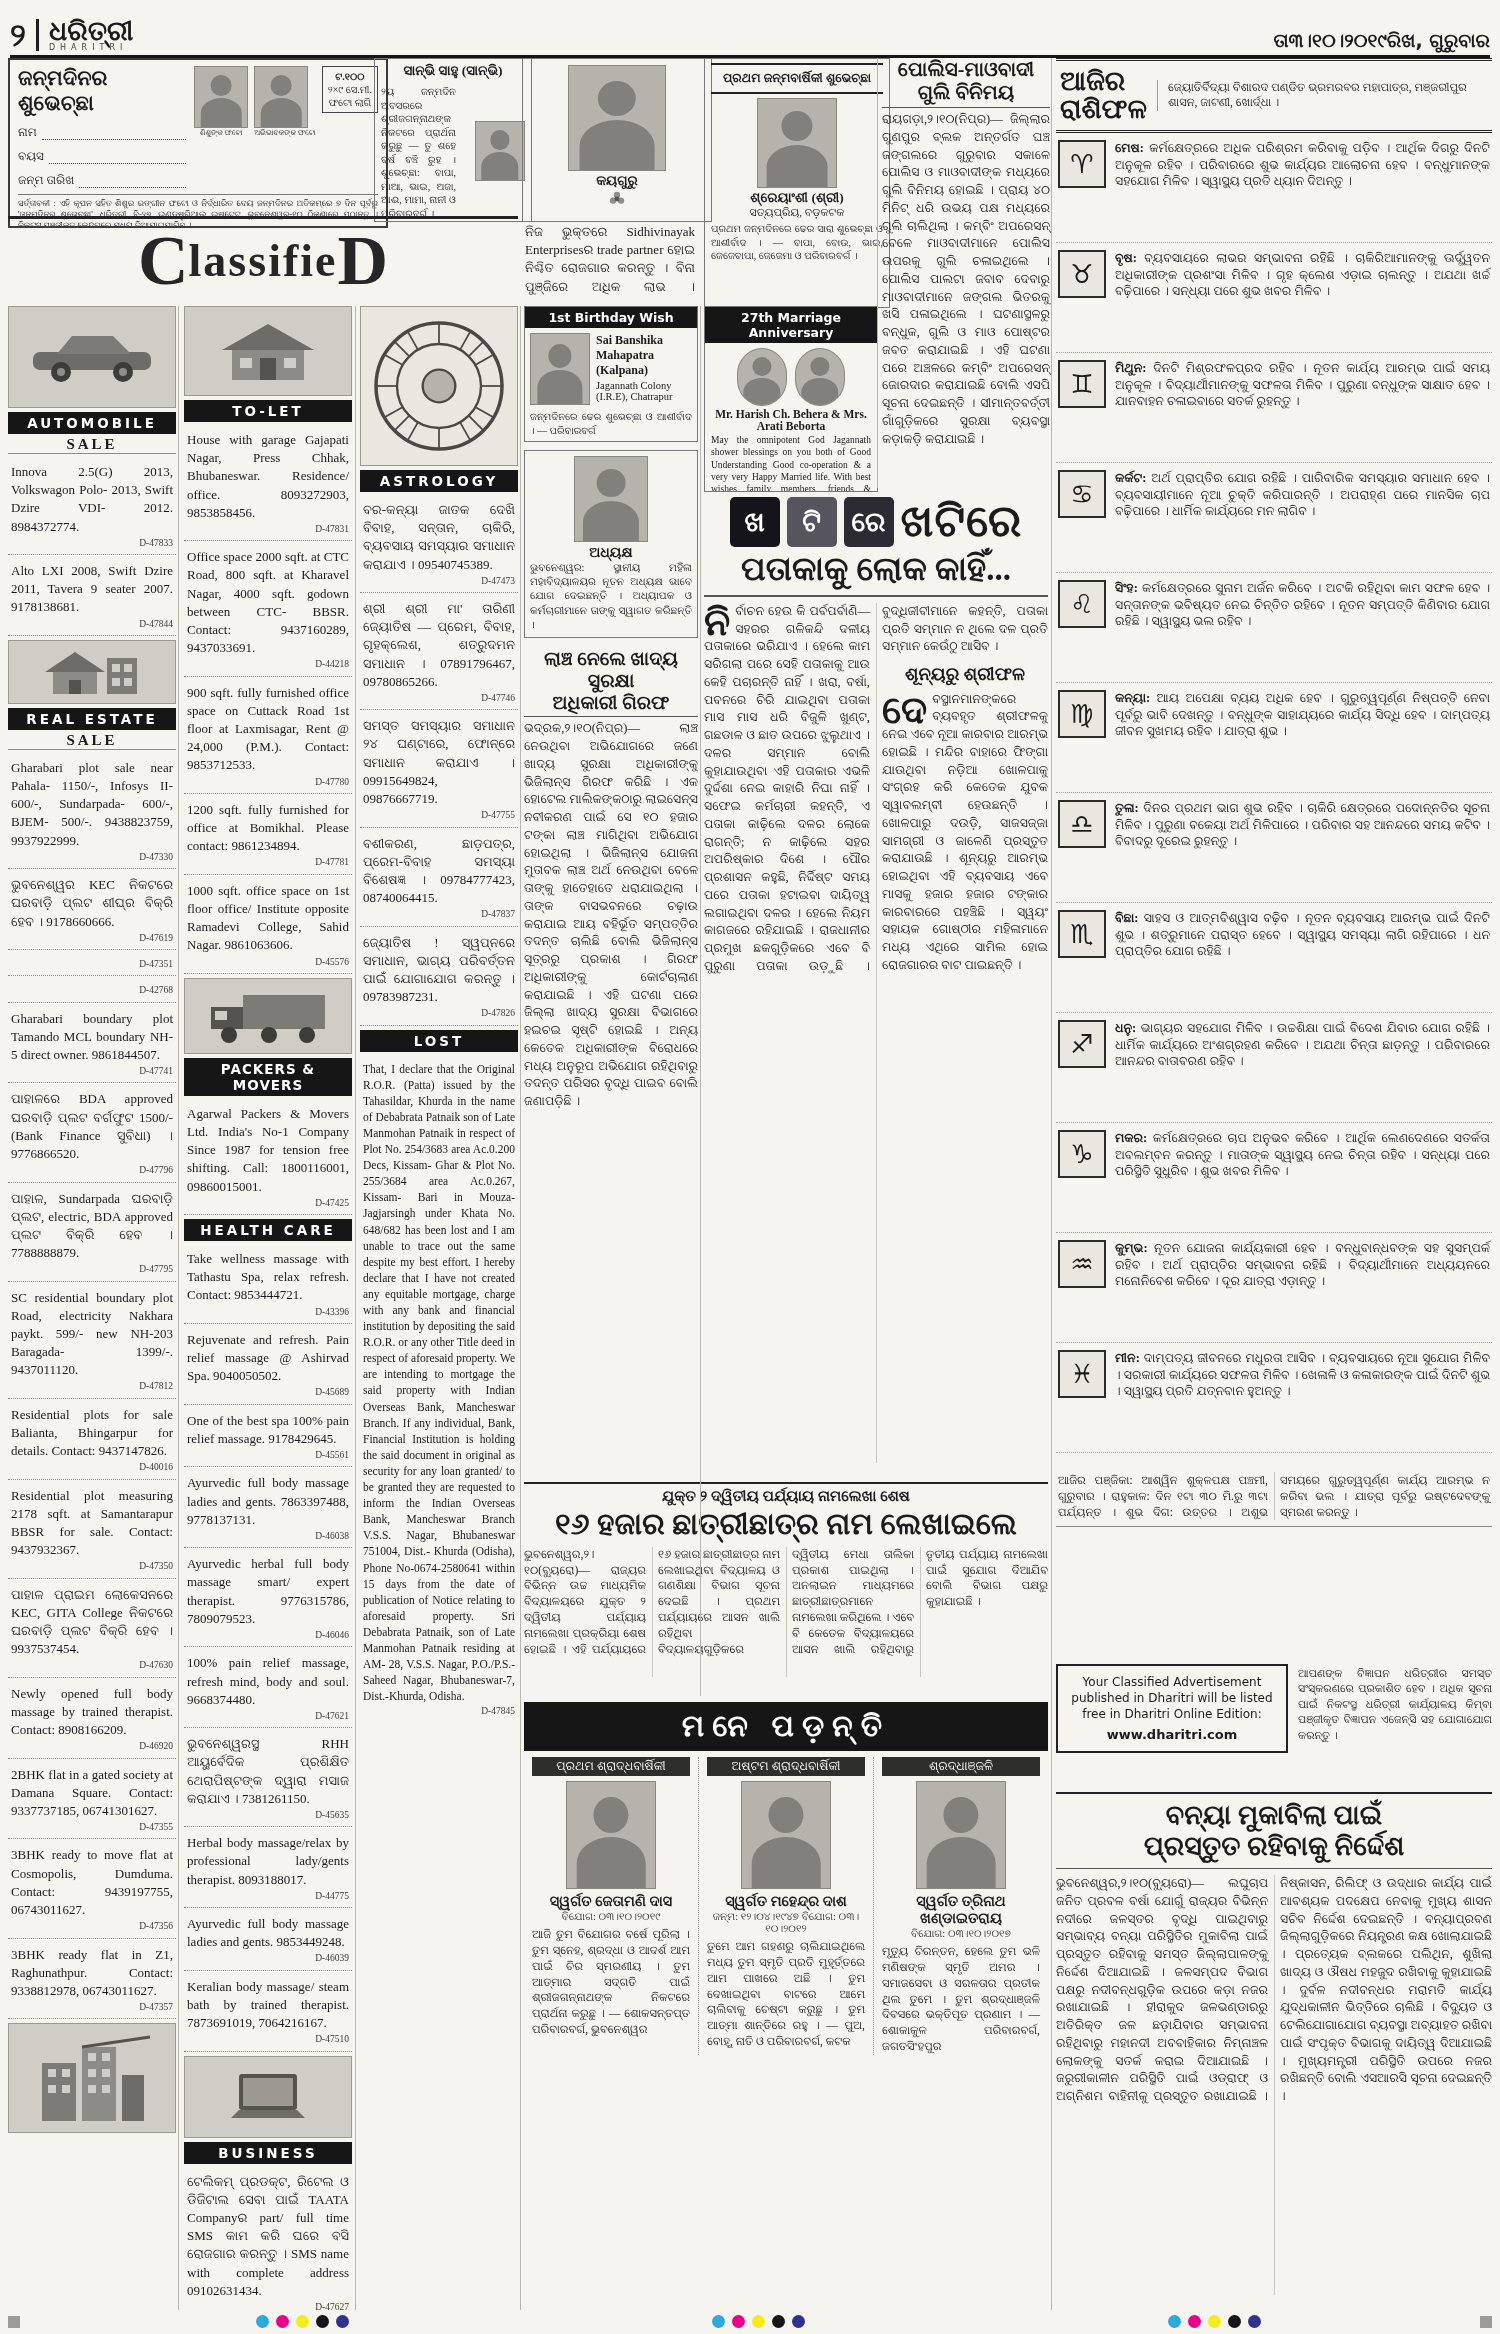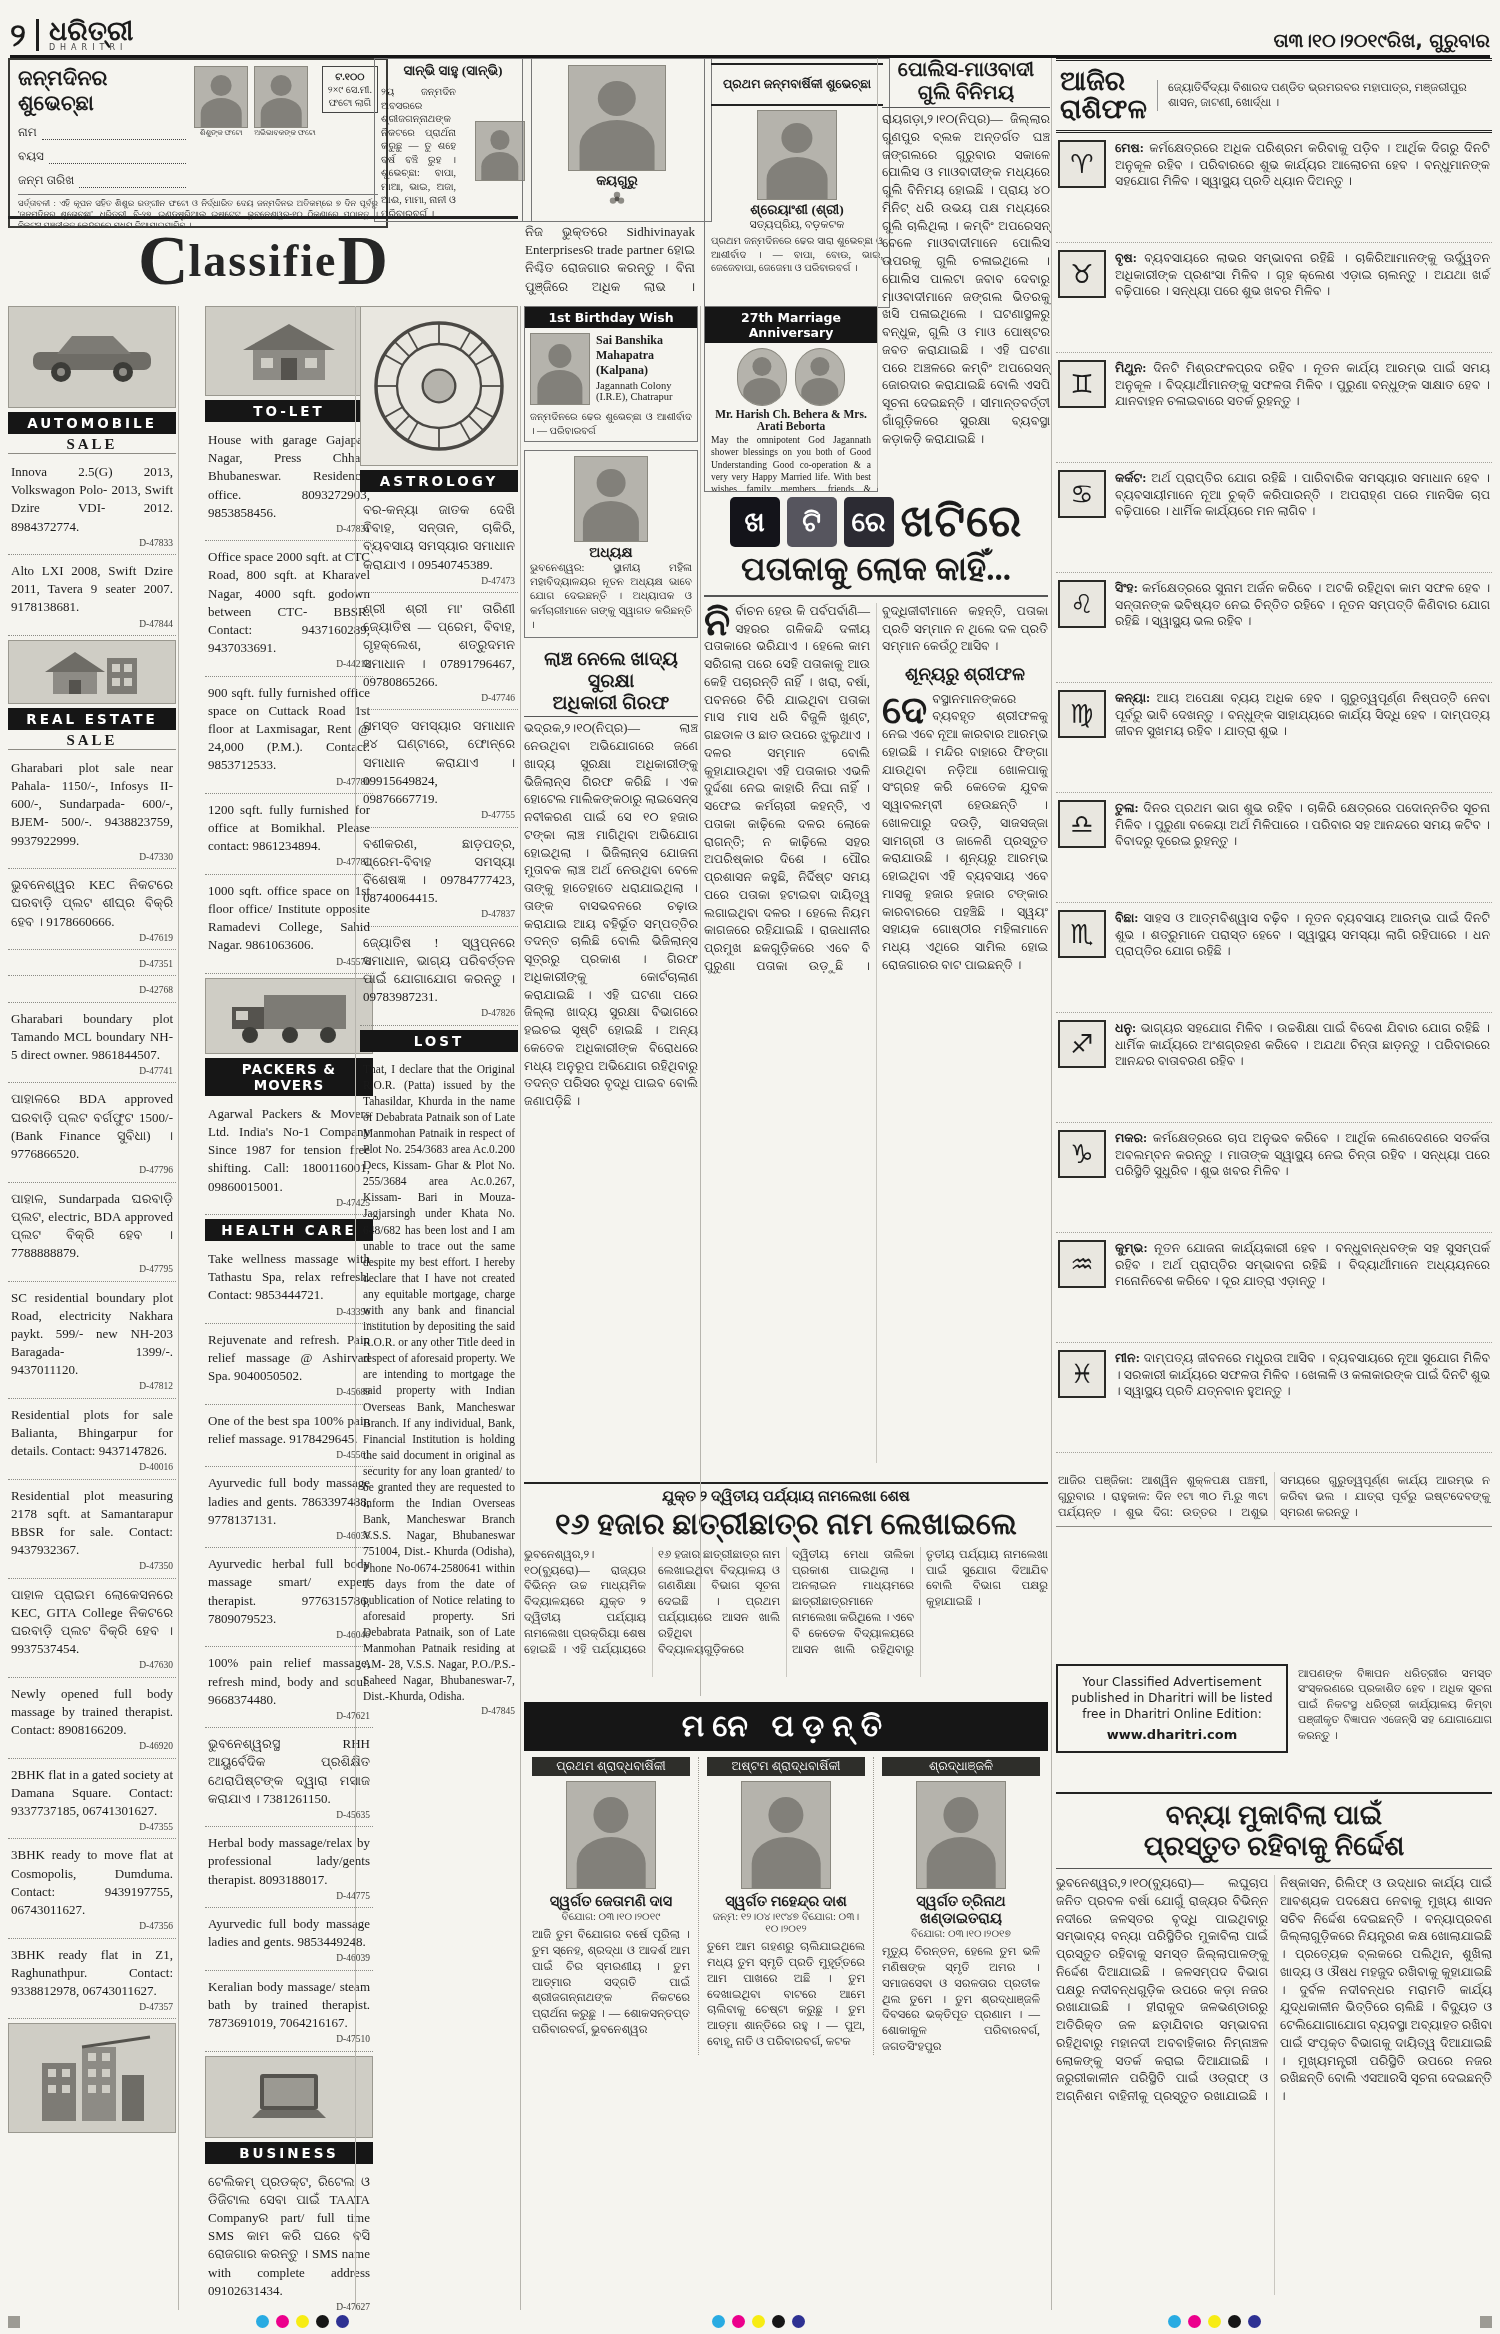--- a/index.html
+++ b/index.html
@@ -96,21 +96,21 @@
   .online-box{border:2.5px solid #222;text-align:center;font-size:12px;line-height:1.35;padding:8px 6px;
               font-family:"DejaVu Sans","Liberation Sans",sans-serif;width:216px;flex:0 0 auto;}
   .online-box .url{display:block;font-weight:bold;font-size:13px;margin-top:3px;}
   .sideinfo{font-size:11px;line-height:1.4;text-align:justify;padding:2px 0 2px 10px;}
 
   
   .kid-name{font-weight:bold;text-align:center;font-size:13.5px;}
   .kid-sub{text-align:center;font-size:11px;}
   .kid-text{font-size:10px;line-height:1.35;text-align:justify;margin-top:3px;}
   .kid-hdr{font-weight:bold;text-align:center;font-size:12.5px;border-top:2px solid #222;border-bottom:2px solid #222;
-           padding:12px 0;margin-bottom:4px;}
+           padding:6px 0;margin-bottom:4px;}
   .flowers{display:flex;justify-content:center;gap:6px;margin:2px 0;}
 
   .smallbanner{background:#161616;color:#fff;text-align:center;font-weight:bold;font-size:12.5px;padding:3px 0;
                font-family:"DejaVu Sans","Liberation Sans",sans-serif;}
 
   
   .marks{position:absolute;left:0;right:0;bottom:4px;height:16px;}
   .dots{position:absolute;display:flex;gap:7px;top:1px;}
   .dot{width:13px;height:13px;border-radius:50%;}
   .sq{position:absolute;top:2px;width:12px;height:12px;background:#9d9b94;}
@@ -345,21 +345,21 @@
           <rect x="56" y="36" width="8" height="8" fill="#cfcdc5"></rect>
           <rect x="70" y="36" width="8" height="8" fill="#cfcdc5"></rect>
           <rect x="56" y="52" width="8" height="8" fill="#cfcdc5"></rect>
           <rect x="70" y="52" width="8" height="8" fill="#cfcdc5"></rect>
           <line x1="50" y1="14" x2="118" y2="4" stroke="#55534e" stroke-width="3"></line>
         </svg>
     </div>
 
   </div>
 
-  <div class="abs" style="left:184px;top:306px;width:168px;height:2006px;margin-left:21px;">
+  <div class="abs" style="left:184px;top:306px;width:168px;height:2006px;">
     <div class="img-ph" style="height:88px;">
       <svg width="120" height="66" viewBox="0 0 120 66">
           <polygon points="14,32 60,6 106,32" fill="#6e6c66"></polygon>
           <rect x="24" y="32" width="72" height="30" fill="#8d8b85"></rect>
           <rect x="52" y="40" width="16" height="22" fill="#55534e"></rect>
           <rect x="32" y="40" width="12" height="10" fill="#cfcdc5"></rect>
           <rect x="76" y="40" width="12" height="10" fill="#cfcdc5"></rect>
         </svg>
     </div>
     <div class="banner">TO-LET</div>

